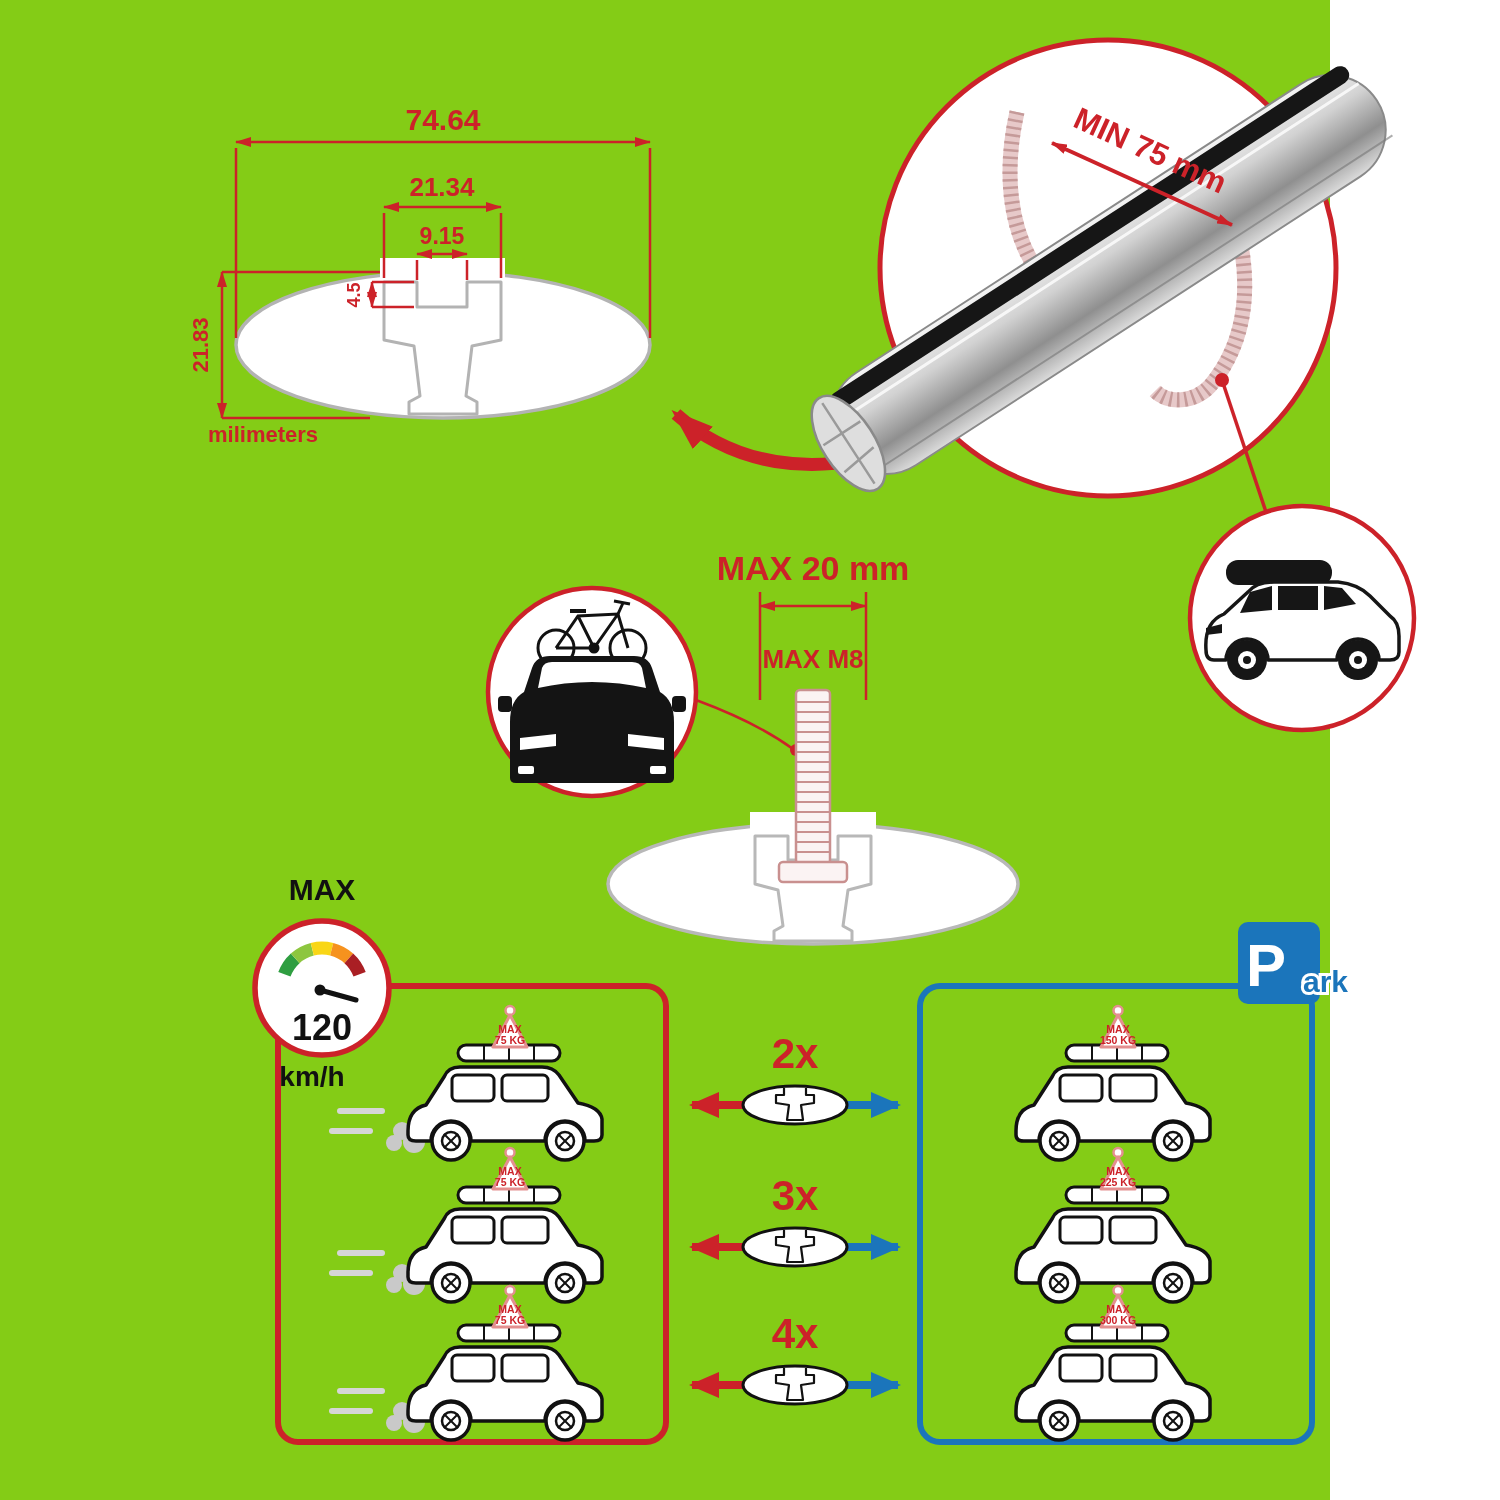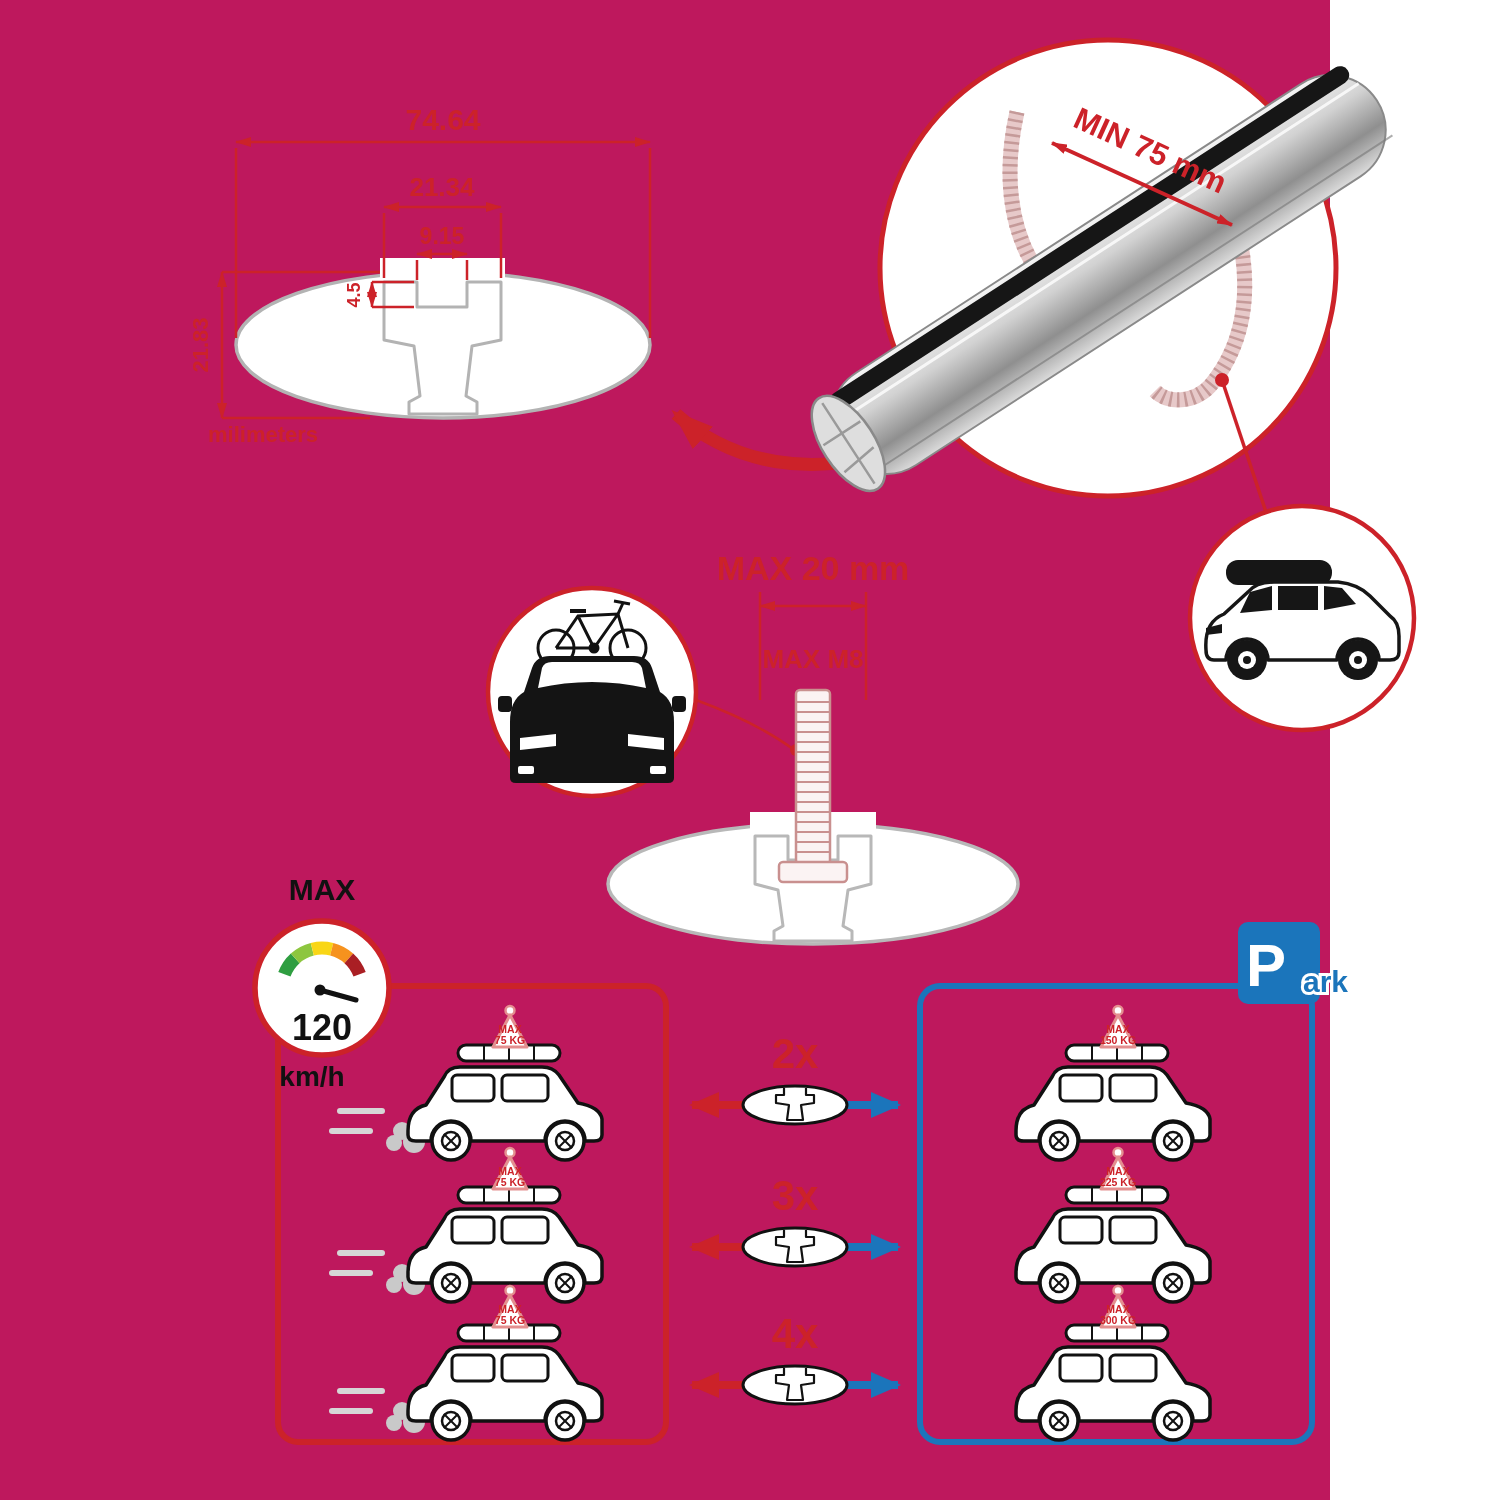--- a/index.html
+++ b/index.html
@@ -1,16 +1,16 @@
 <!DOCTYPE html>
 <html><head>
 <meta charset="utf-8">
 <style>
   html,body{margin:0;padding:0;background:#fff;}
-  .stage{width:1330px;height:1500px;position:relative;background:#be185d;}
+  .stage{width:1330px;height:1500px;position:relative;background:#84cc16;}
   svg{display:block;}
   text{font-family:"Liberation Sans",sans-serif;font-weight:bold;}
   .t{text-anchor:middle;}
   .red-txt{fill:#cc2229;}
   .blk-txt{fill:#111111;}
   .blue-txt{fill:#1b75bb;}
   .white-txt{fill:#ffffff;}
   .sign-txt{fill:#cc2229;font-size:10.5px;text-anchor:middle;}
   .outlined{paint-order:stroke;stroke:#ffffff;stroke-width:6px;}
 </style>

